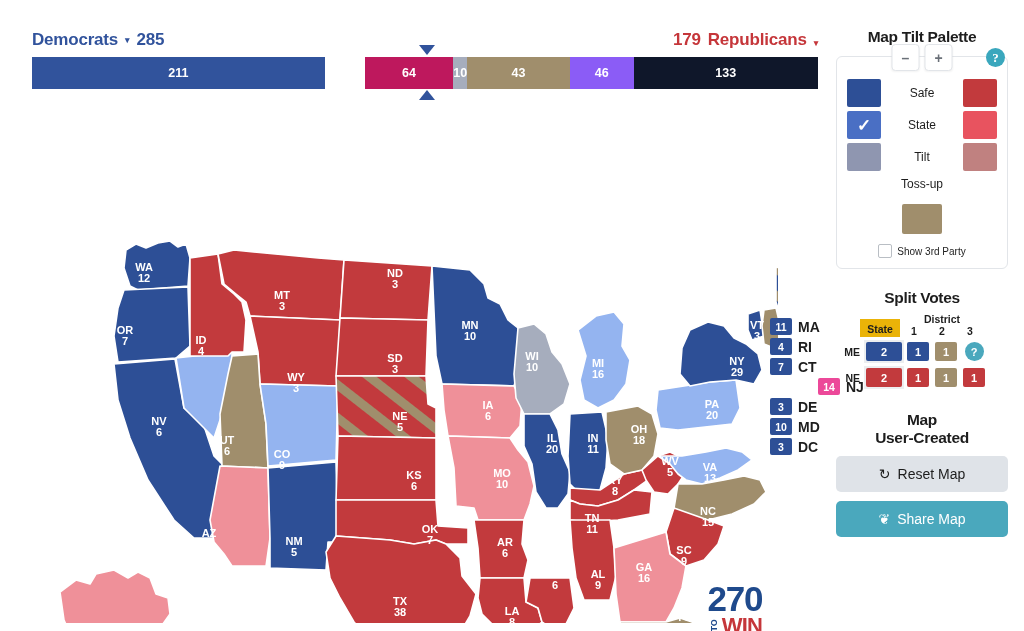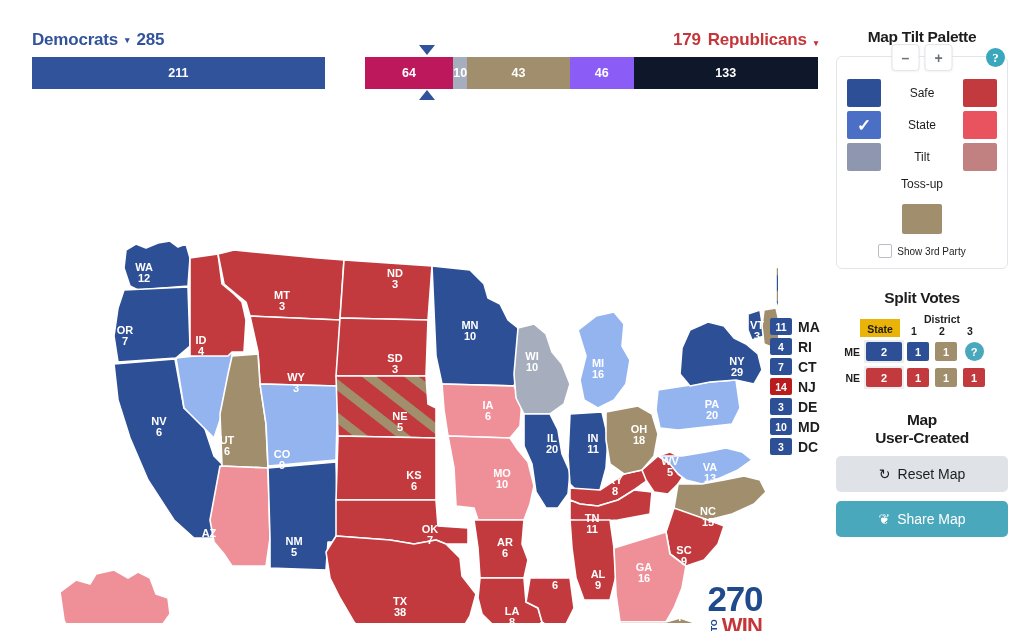--- a/index.html
+++ b/index.html
@@ -257,21 +257,21 @@
       </div>
       <div class="chip">
         <div class="box" style="background: rgb(45, 79, 150);">4</div>
         <div class="ab">RI</div>
       </div>
       <div class="chip">
         <div class="box" style="background: rgb(45, 79, 150);">7</div>
         <div class="ab">CT</div>
       </div>
       <div class="chip">
-        <div class="box" style="background: #b91c1c;">14</div>
+        <div class="box" style="background: #ec4899; margin-left: 48px;">14</div>
         <div class="ab">NJ</div>
       </div>
       <div class="chip">
         <div class="box" style="background: rgb(45, 79, 150);">3</div>
         <div class="ab">DE</div>
       </div>
       <div class="chip">
         <div class="box" style="background: rgb(45, 79, 150);">10</div>
         <div class="ab">MD</div>
       </div>

